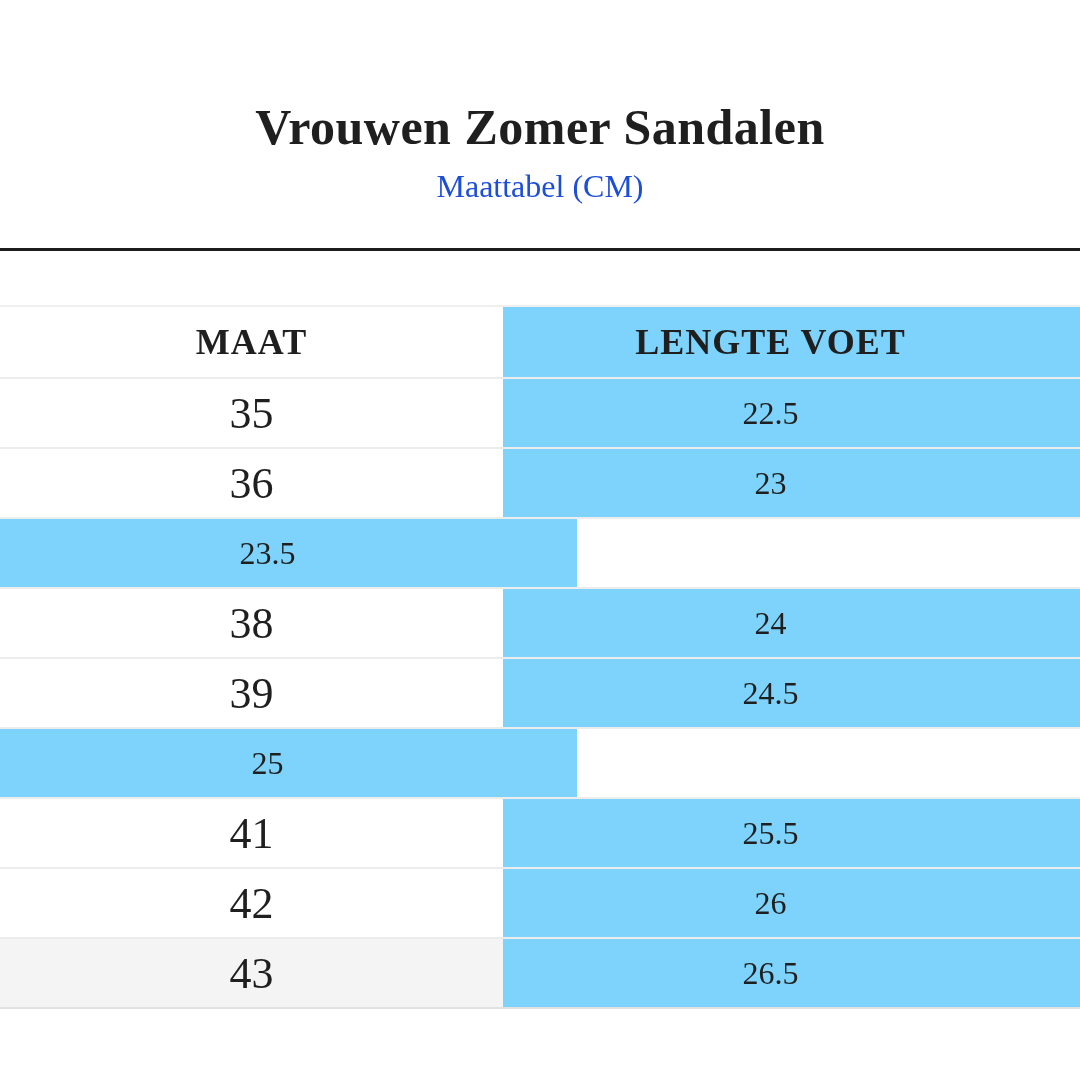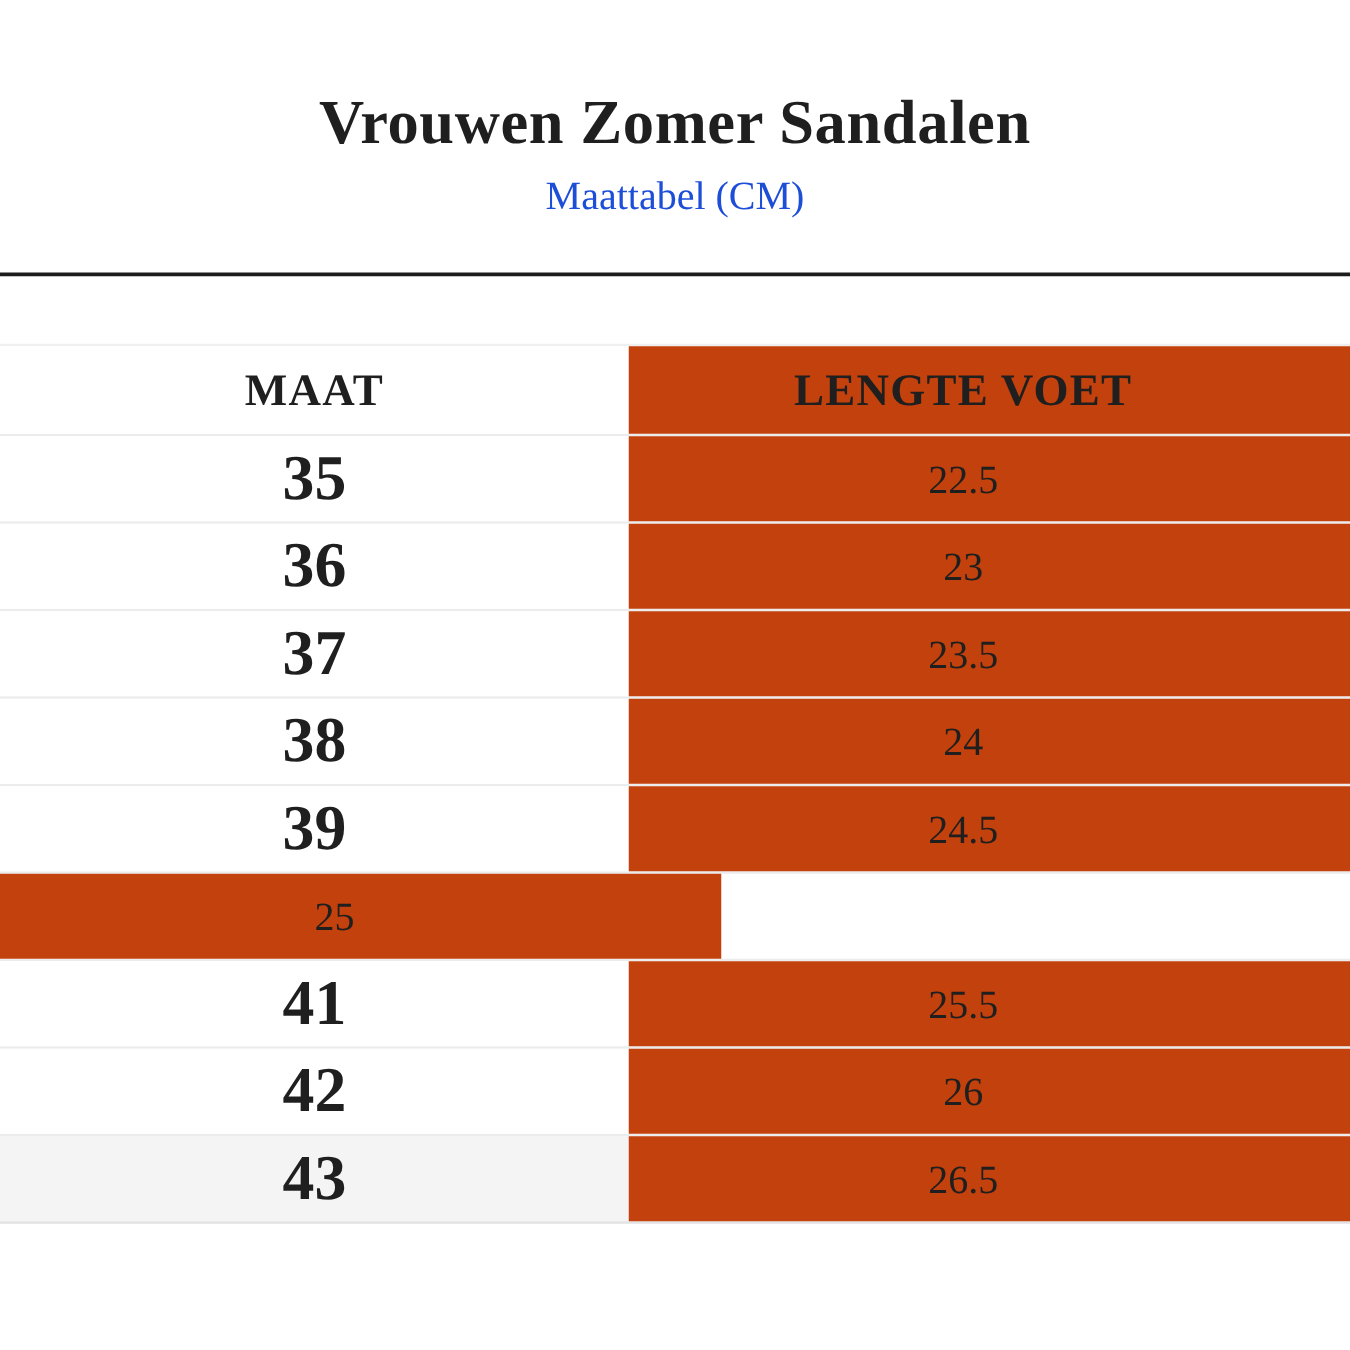--- a/index.html
+++ b/index.html
@@ -1,21 +1,21 @@
 <!DOCTYPE html>
 <html><head>
 <meta charset="utf-8">
 <style>
   * { margin: 0; padding: 0; box-sizing: border-box; }
   html, body { width: 1080px; height: 1080px; background: #ffffff; overflow: hidden; }
   body { font-family: "Liberation Serif", "DejaVu Serif", serif; color: #1f1f1f; }
 
   .page { width: 1080px; height: 1080px; position: relative; }
 
-  .header-block { padding-top: 70px; text-align: center; }
+  .header-block { padding-top: 100px; text-align: center; }
   .page-title {
     font-size: 50px;
     font-weight: 700;
     letter-spacing: 0.5px;
     color: #1f1f1f;
     line-height: 1.1;
   }
   .page-subtitle {
     margin-top: 14px;
     font-size: 32px;
@@ -45,28 +45,28 @@
   }
   .trow:first-child { border-top: none; }
 
   .cell {
     display: flex;
     align-items: center;
     justify-content: center;
     height: 100%;
   }
   .cell-left  { width: 503px; background: #ffffff; }
-  .cell-right { width: 577px; background: #c2410c; padding-right: 42px; font-family: Liberation Serif, serif; }
+  .cell-right { width: 577px; background: #7dd3fc; padding-right: 42px; font-family: Liberation Serif, serif; }
 
   .trow.header-row .cell {
     font-size: 36px;
     font-weight: 700;
     letter-spacing: 1px;
   }
-  .trow .cell-left  { font-size: 51px; font-weight: 700; }
+  .trow .cell-left  { font-size: 44px; font-weight: 400; }
   .trow .cell-right { font-size: 32px; font-weight: 400; }
   .trow.header-row .cell-left  { font-size: 36px; }
   .trow.header-row .cell-right { font-size: 36px; font-weight: 700; }
 
   .trow.last-row .cell-left { background: #f4f4f4; text-align: right; }
 </style>
 </head>
 <body>
 
 <div class="page">
@@ -89,21 +89,20 @@
       <div class="cell cell-left">35</div>
       <div class="cell cell-right">22.5</div>
     </div>
 
     <div class="trow">
       <div class="cell cell-left">36</div>
       <div class="cell cell-right">23</div>
     </div>
 
     <div class="trow">
-      <div class="cell cell-left">37</div>
       <div class="cell cell-right">23.5</div>
     </div>
 
     <div class="trow">
       <div class="cell cell-left">38</div>
       <div class="cell cell-right">24</div>
     </div>
 
     <div class="trow">
       <div class="cell cell-left">39</div>

